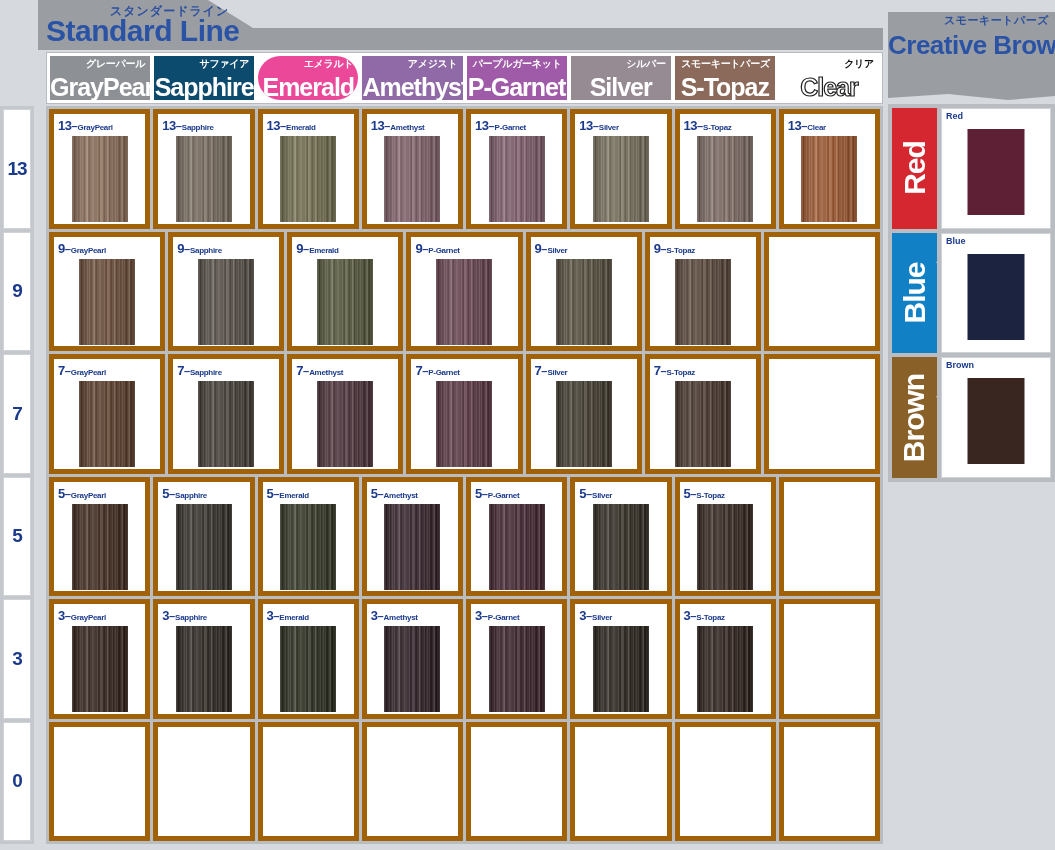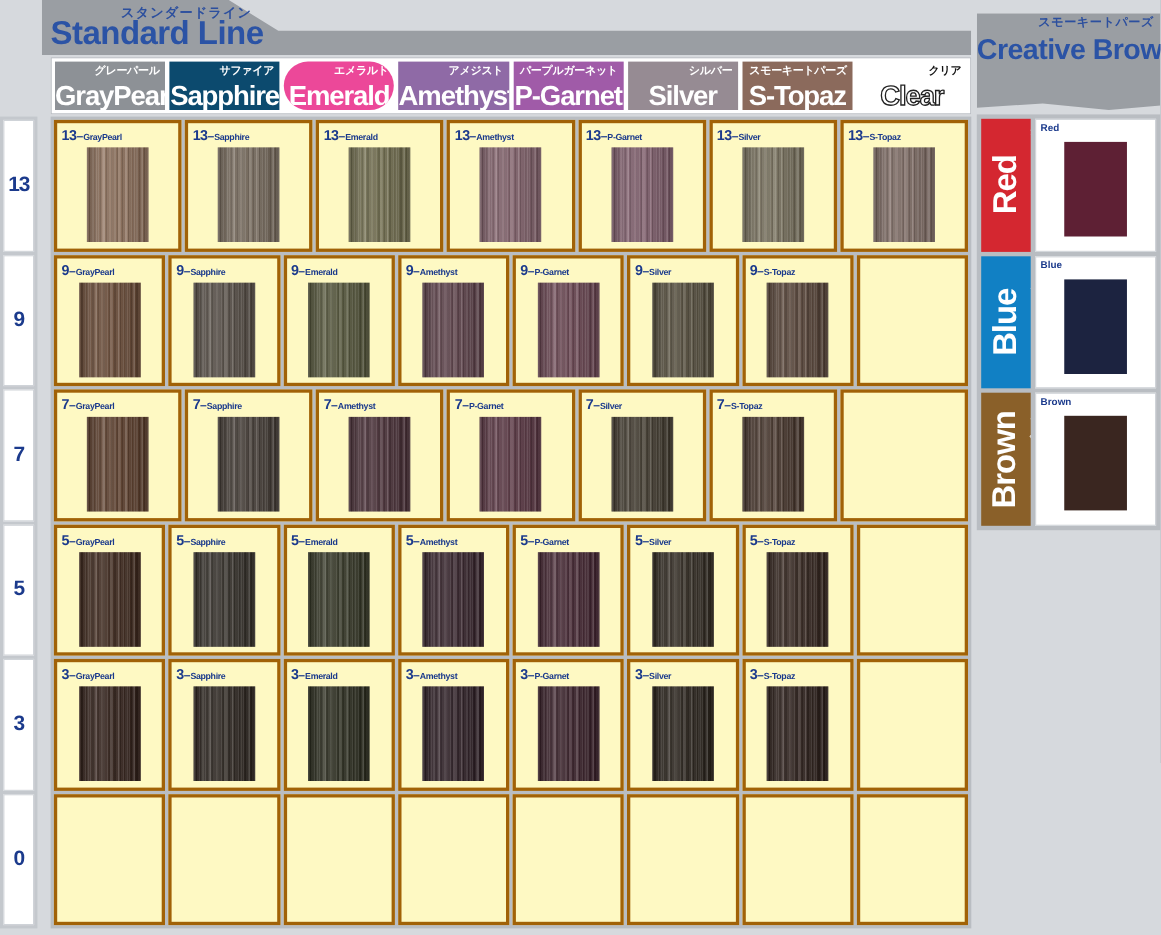--- a/index.html
+++ b/index.html
@@ -97,23 +97,23 @@
     flex-direction: column;
     gap: 3px;
   }
   .grid-row {
     flex: 1 1 0;
     display: flex;
     gap: 3px;
   }
   .cell {
     flex: 1 1 0;
-    background: #fef9c3;
+    background: #ffffff;
     position: relative;
-    border: 3px solid #a16207;
+    border: 5px solid #a16207;
   }
   .cell-label {
     position: absolute;
     left: 4px; top: 2px;
     white-space: nowrap;
     color: #1b3a8c;
   }
   .cell-label .lv {
     font-size: 13px;
     font-weight: bold;
@@ -367,46 +367,46 @@
             <div class="sheen"></div>
           </div>
         </div>
         <div class="cell">
           <div class="cell-label"><span class="lv">13</span><span class="dash">–</span><span class="nm">S-Topaz</span></div>
           <div class="swatch" style="background: rgb(125, 106, 99);">
             <div class="fibers"></div>
             <div class="sheen"></div>
           </div>
         </div>
+        <div class="cell">
+          <div class="cell-label"><span class="lv">13</span><span class="dash">–</span><span class="nm">Clear</span></div>
+          <div class="swatch" style="background: rgb(158, 88, 48);">
+            <div class="fibers"></div>
+            <div class="sheen"></div>
+          </div>
+        </div>
       </div>
       <div class="grid-row">
         <div class="cell">
           <div class="cell-label"><span class="lv">9</span><span class="dash">–</span><span class="nm">GrayPearl</span></div>
           <div class="swatch" style="background: rgb(107, 76, 56);">
             <div class="fibers"></div>
             <div class="sheen"></div>
           </div>
         </div>
         <div class="cell">
           <div class="cell-label"><span class="lv">9</span><span class="dash">–</span><span class="nm">Sapphire</span></div>
           <div class="swatch" style="background: rgb(86, 78, 70);">
             <div class="fibers"></div>
             <div class="sheen"></div>
           </div>
         </div>
         <div class="cell">
           <div class="cell-label"><span class="lv">9</span><span class="dash">–</span><span class="nm">Emerald</span></div>
           <div class="swatch" style="background: rgb(85, 86, 59);">
-            <div class="fibers"></div>
-            <div class="sheen"></div>
-          </div>
-        </div>
-        <div class="cell">
-          <div class="cell-label"><span class="lv">9</span><span class="dash">–</span><span class="nm">Amethyst</span></div>
-          <div class="swatch" style="background: rgb(91, 64, 72);">
             <div class="fibers"></div>
             <div class="sheen"></div>
           </div>
         </div>
         <div class="cell">
           <div class="cell-label"><span class="lv">9</span><span class="dash">–</span><span class="nm">P-Garnet</span></div>
           <div class="swatch" style="background: rgb(104, 68, 80);">
             <div class="fibers"></div>
             <div class="sheen"></div>
           </div>

